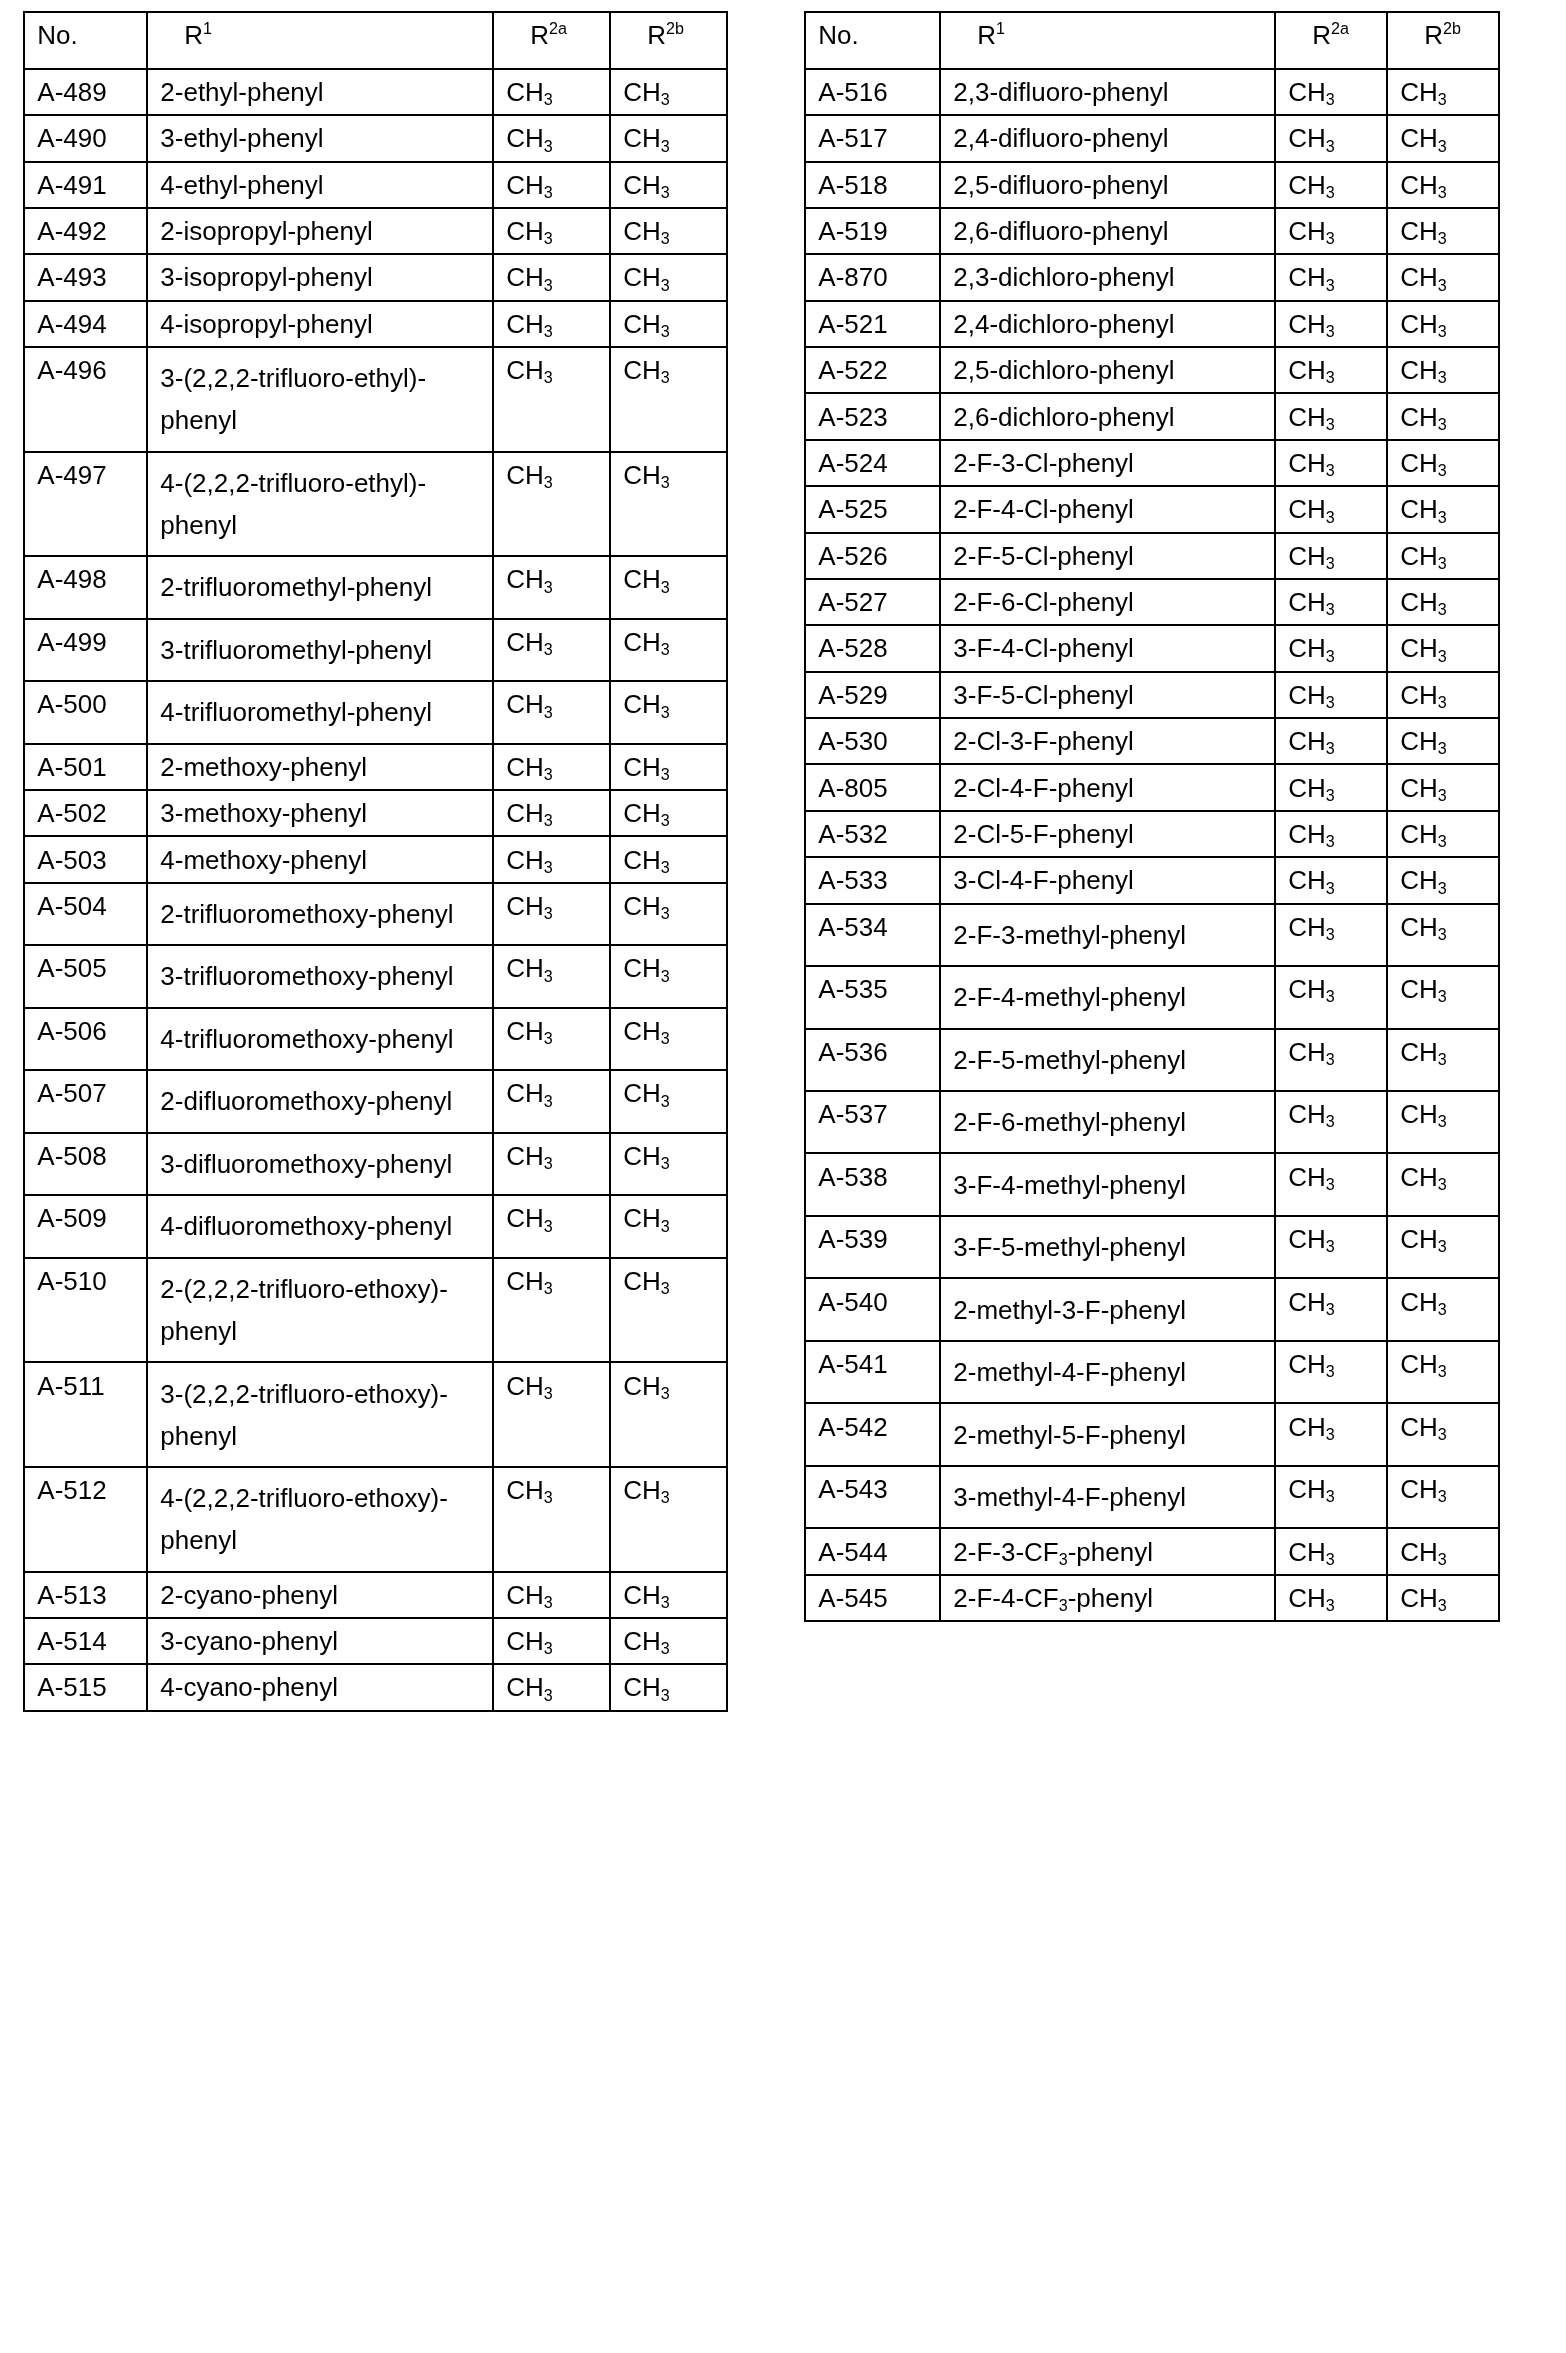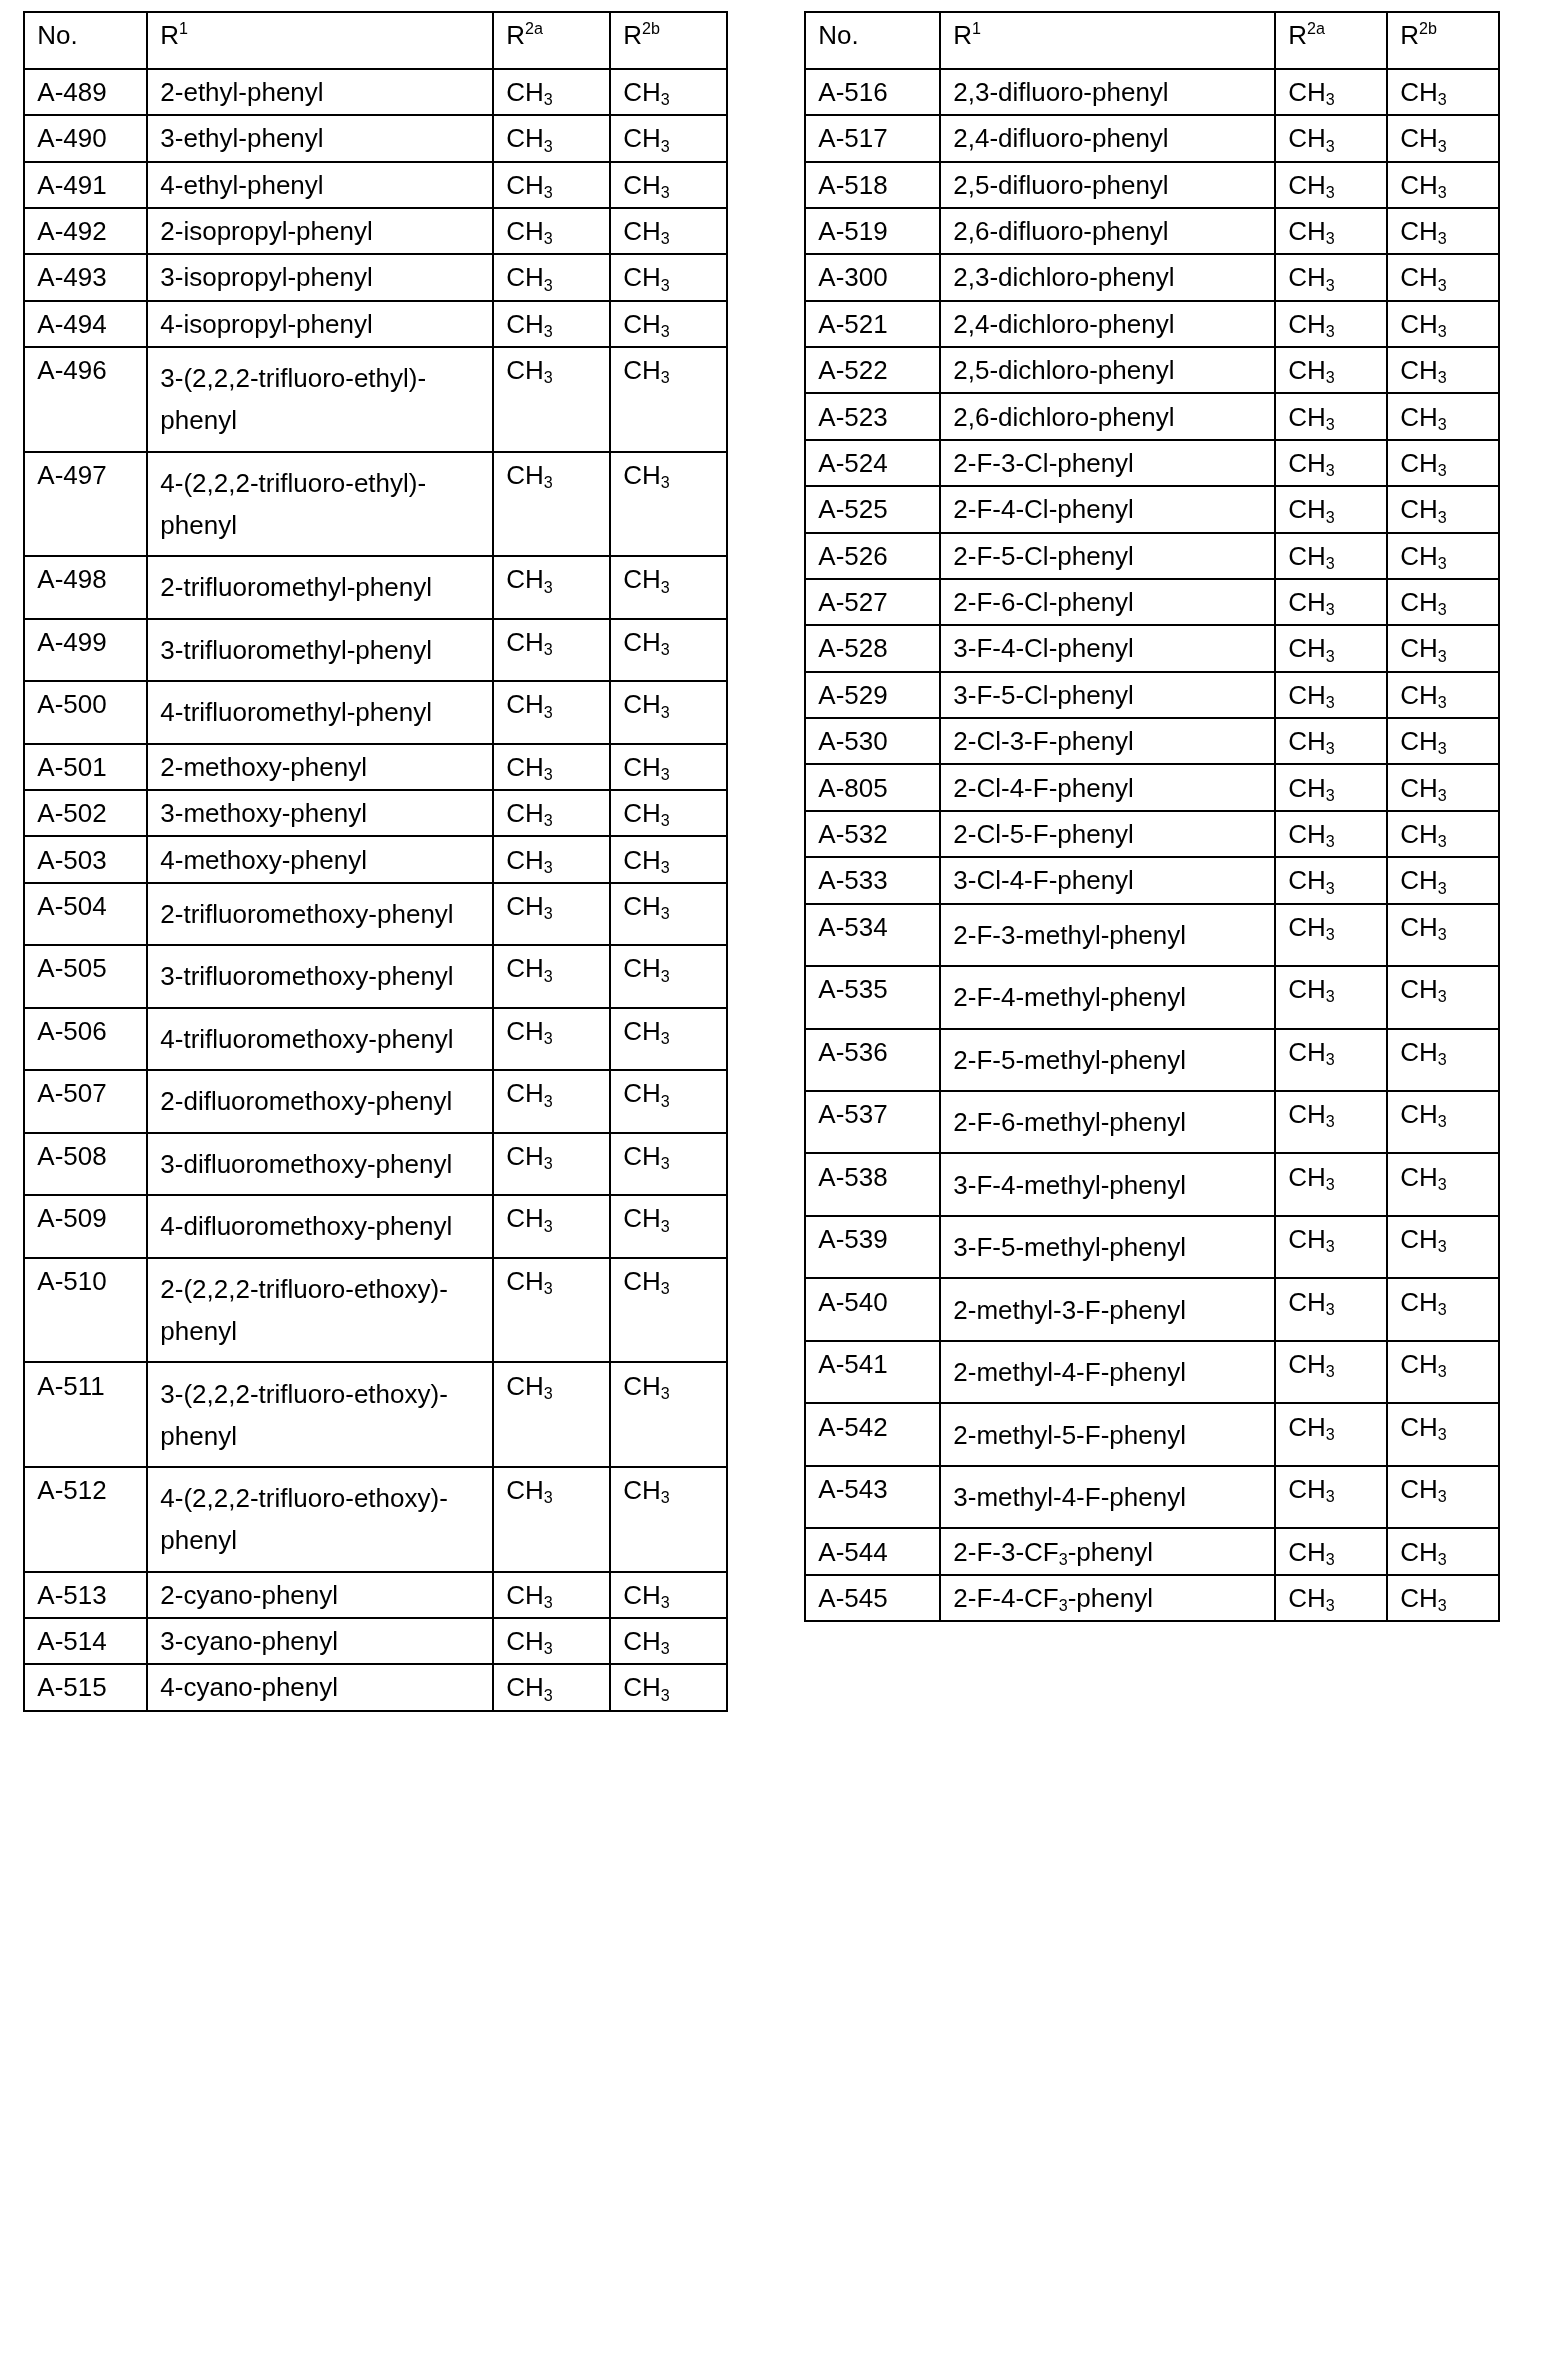--- a/index.html
+++ b/index.html
@@ -77,21 +77,21 @@
     vertical-align: super;
     line-height: 0;
   }
   sub {
     font-size: 0.62em;
     vertical-align: baseline;
     position: relative;
     top: 0.26em;
     line-height: 0;
   }
-  .hdr-r { white-space: nowrap; }
+  .hdr-r { white-space: nowrap; margin-left: 24px; }
 </style>
 </head>
 <body>
 
 <div class="page">
 
   <div class="table-wrap left">
     <table class="ctbl left">
       <colgroup>
         <col class="c-no">
@@ -303,21 +303,21 @@
             <td class="cell-r2">CH<sub>3</sub></td>
             <td class="cell-r2">CH<sub>3</sub></td>
           </tr>
           <tr>
             <td class="cell-no">A-519</td>
             <td class="r1cell single">2,6-difluoro-phenyl</td>
             <td class="cell-r2">CH<sub>3</sub></td>
             <td class="cell-r2">CH<sub>3</sub></td>
           </tr>
           <tr>
-            <td class="cell-no">A-300</td>
+            <td class="cell-no">A-870</td>
             <td class="r1cell single">2,3-dichloro-phenyl</td>
             <td class="cell-r2">CH<sub>3</sub></td>
             <td class="cell-r2">CH<sub>3</sub></td>
           </tr>
           <tr>
             <td class="cell-no">A-521</td>
             <td class="r1cell single">2,4-dichloro-phenyl</td>
             <td class="cell-r2">CH<sub>3</sub></td>
             <td class="cell-r2">CH<sub>3</sub></td>
           </tr>

